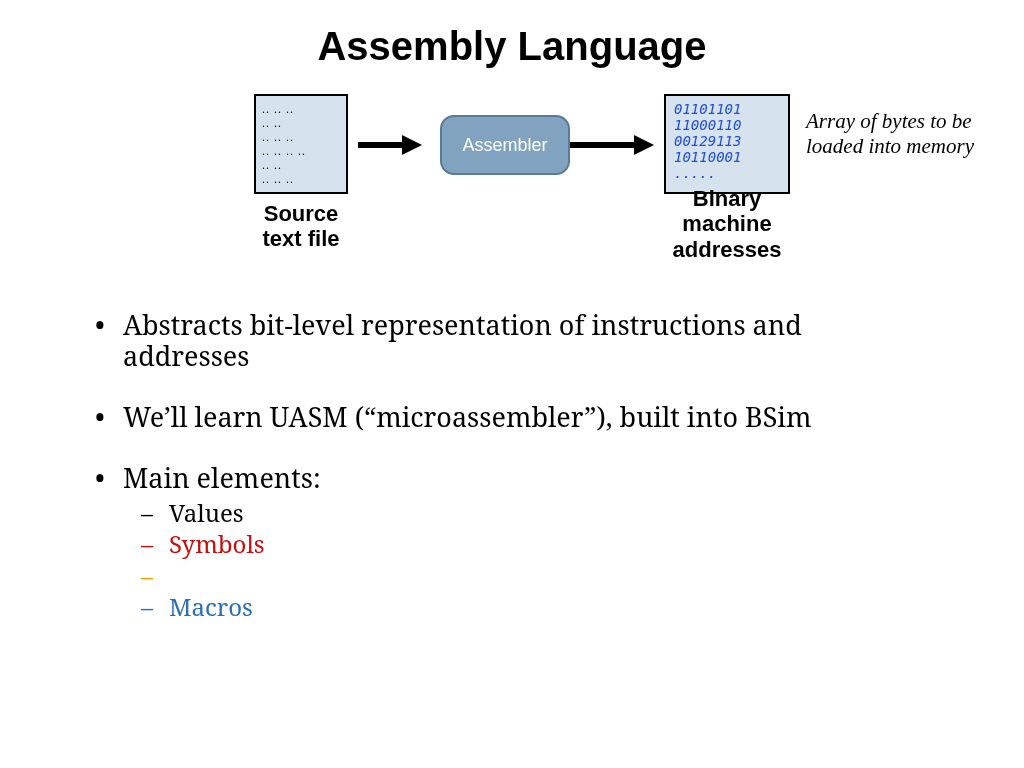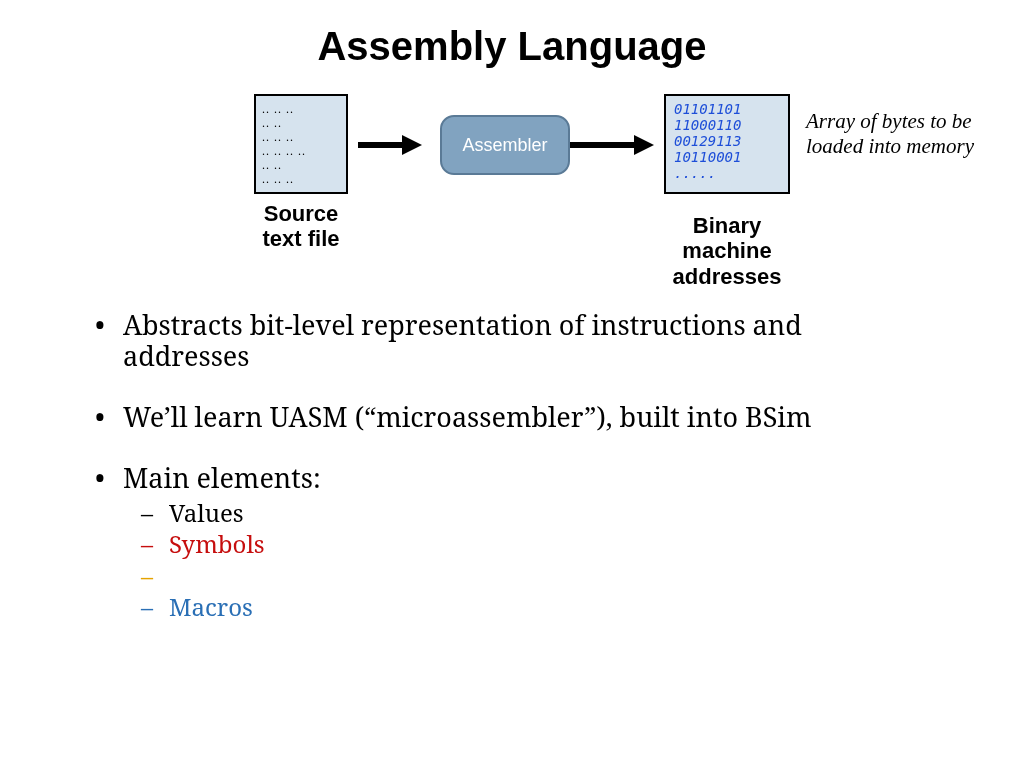--- a/index.html
+++ b/index.html
@@ -101,21 +101,21 @@
       padding: 5px 8px;
       font-family: monospace;
       font-size: 14px;
       line-height: 16px;
       font-style: italic;
       color: #1d4ed8;
     }
     .binary-label {
       position: absolute;
       left: 664px;
-      top: 124px;
+      top: 97px;
       width: 126px;
       text-align: center;
       font-weight: bold;
       font-size: 22px;
       font-family: 'Trebuchet MS', Verdana, sans-serif;
       line-height: 1.15;
     }
     .arrow1 {
       position: absolute;
       left: 356px;

